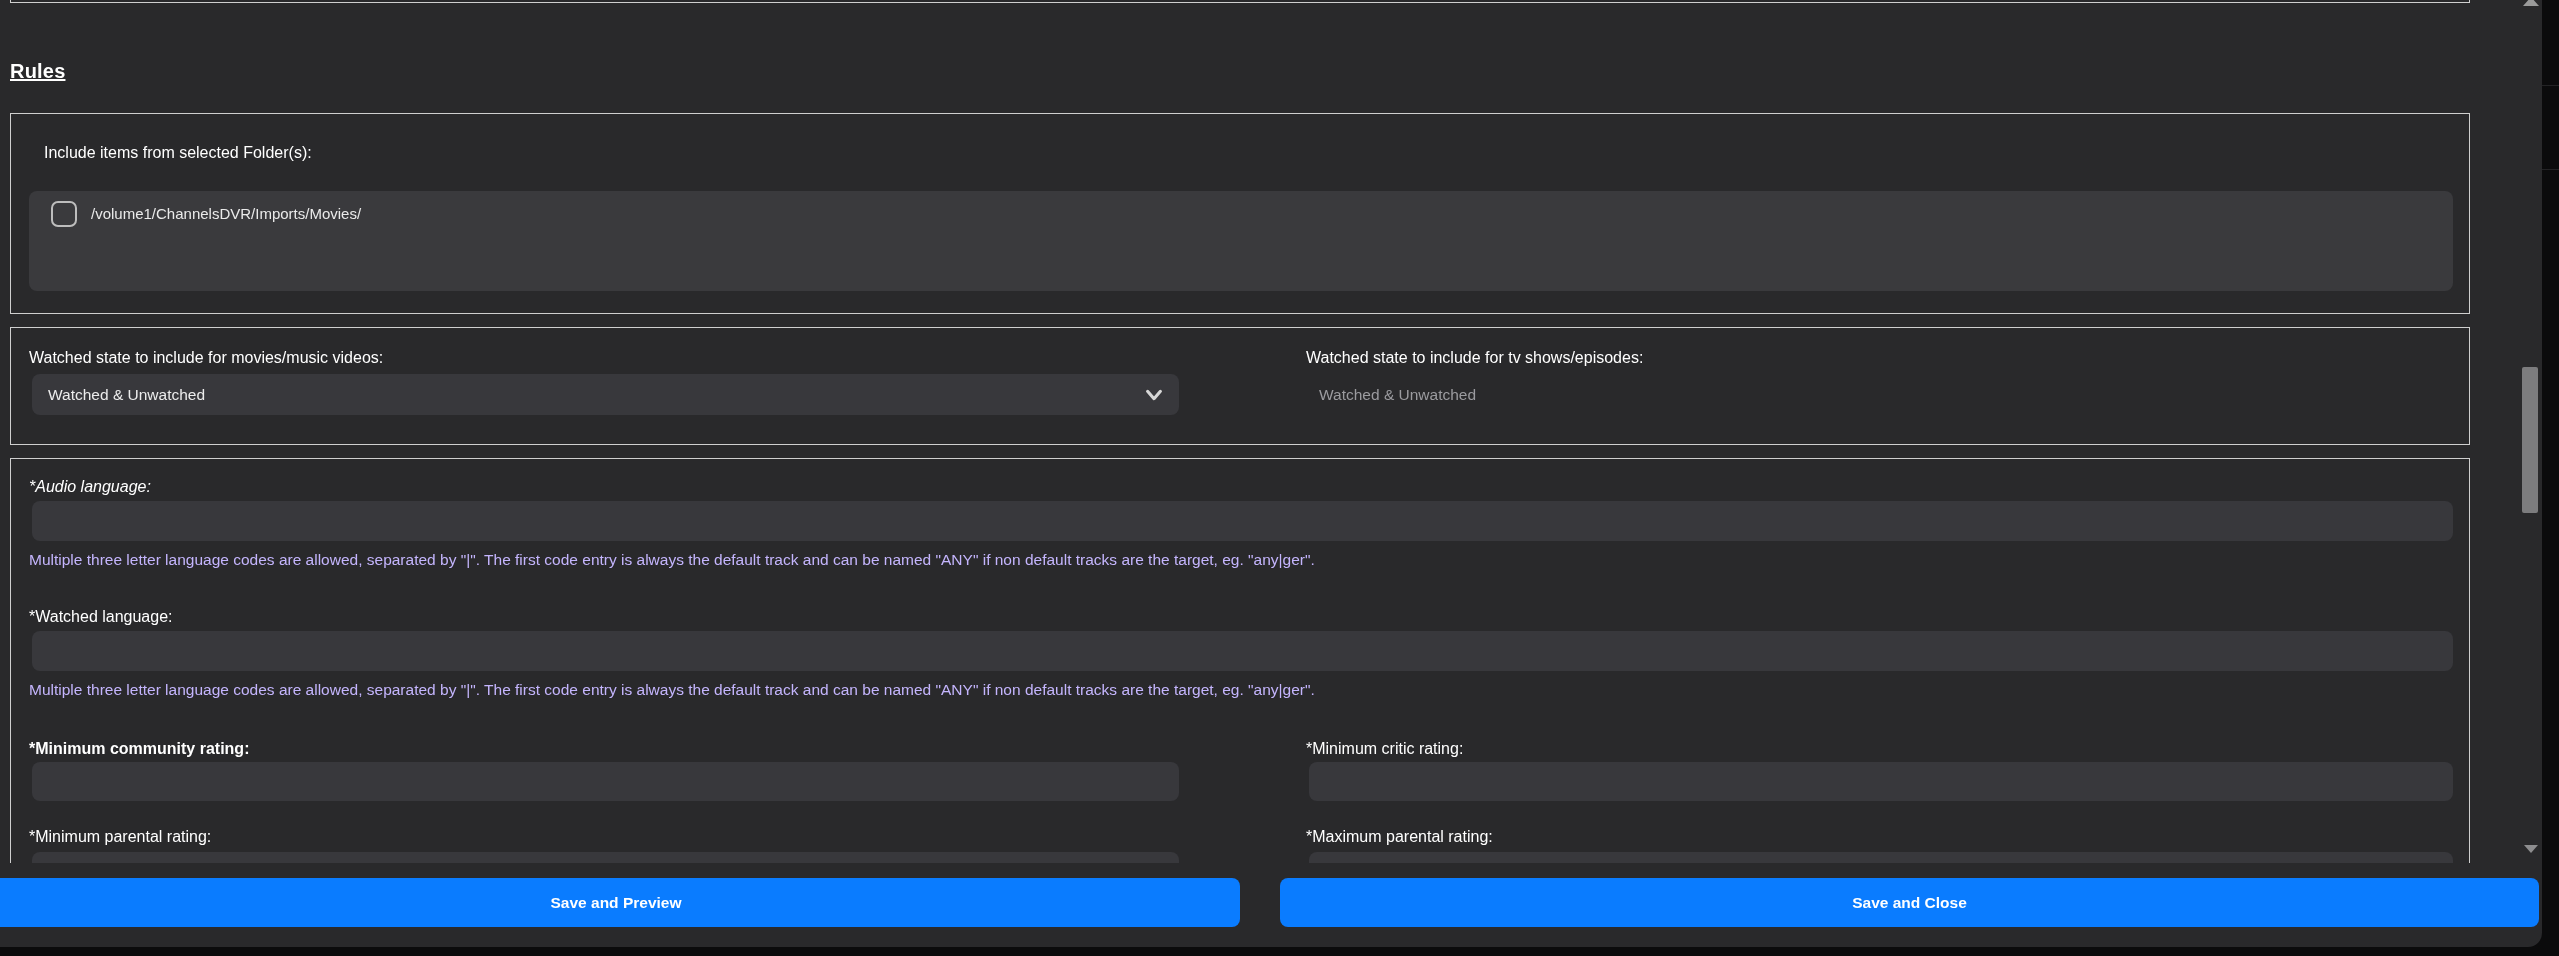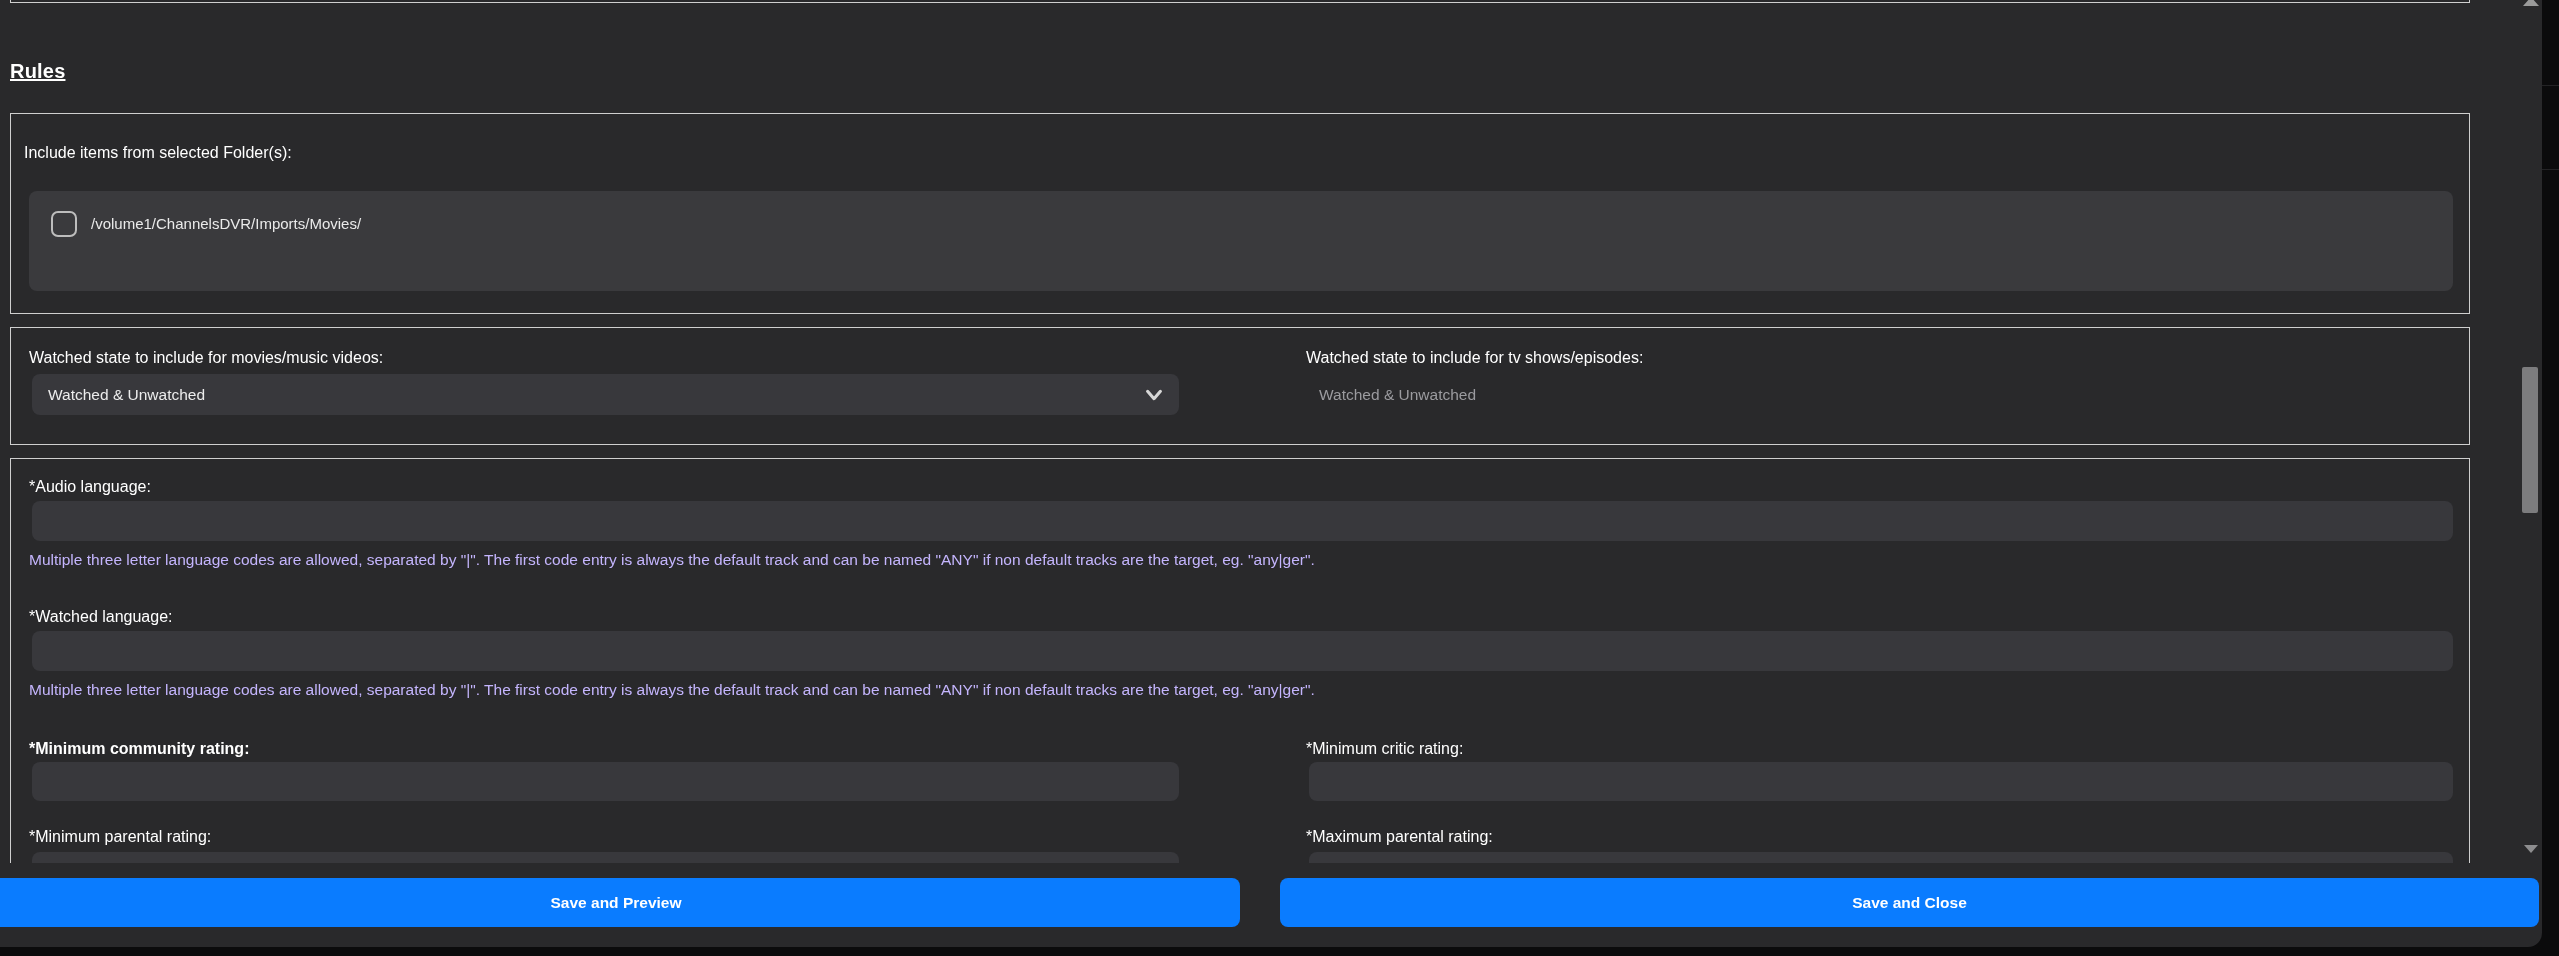--- a/index.html
+++ b/index.html
@@ -22,21 +22,21 @@
              color:#ffffff; text-decoration:underline; letter-spacing:.2px; }
 
   .fieldset { position:absolute; left:10px; width:2460px; border:1.5px solid #cfcfcf; background:transparent; }
   .fs-folders { top:113px; height:201px; }
   .fs-watched { top:327px; height:118px; }
   .fs-filters { top:458px; height:432px; }
 
   .lbl { position:absolute; color:#ffffff; font-size:16px; white-space:nowrap; }
 
   .folder-panel { position:absolute; left:18px; top:77px; width:2424px; height:100px;
-                  background:#3a3a3d; border-radius:8px; padding-top:17px; }
+                  background:#3a3a3d; border-radius:8px; padding-top:7px; }
   .folder-row { position:relative; height:31px; display:flex; align-items:center; }
   .cb { position:absolute; left:22px; width:26px; height:26px; border:2.5px solid #bdbdbd;
         border-radius:7px; background:transparent; }
   .cb svg { display:none; position:absolute; left:1px; top:1px; }
   .cb.checked { background:#0a7cff; border-color:#2f8dfb; }
   .cb.checked svg { display:block; }
   .folder-path { position:absolute; left:62px; color:#eaeaea; font-size:15px; white-space:nowrap; }
 
   .select { position:absolute; left:21px; top:46px; width:1147px; height:41px; background:#38383c;
             border-radius:8px; display:flex; align-items:center; padding:0 16px; cursor:pointer; }
@@ -74,21 +74,21 @@
 
 <div id="stage">
   <div class="dialog">
     <div class="content">
 
       <div class="cut-fieldset"></div>
 
       <div class="rules-h">Rules</div>
 
       <div class="fieldset fs-folders">
-        <div class="lbl" style="left:13px; top:30px;">Include items from selected Folder(s):</div>
+        <div class="lbl" style="left:33px; top:30px;">Include items from selected Folder(s):</div>
         <div class="folder-panel">
 
           <div class="folder-row">
             <span class="cb">
               
             </span>
             <span class="folder-path">/volume1/ChannelsDVR/Imports/Movies/</span>
           </div>
 
 
@@ -102,21 +102,21 @@
           <span class="sel-text">Watched &amp; Unwatched</span>
           <svg class="chev" width="22" height="22" viewBox="0 0 24 24">
             <polyline points="5,8 12,16 19,8" stroke="#d6d6d6" stroke-width="3.4" fill="none" stroke-linecap="round" stroke-linejoin="round"></polyline>
             </svg>
         </div>
         <div class="lbl" style="left:1295px; top:21px;">Watched state to include for tv shows/episodes:</div>
         <div class="ghost-value">Watched &amp; Unwatched</div>
       </div>
 
       <div class="fieldset fs-filters">
-        <div class="lbl" style="left:18px; top:19px;">*Audio language:</div>
+        <div class="lbl" style="left:18px; top:19px;font-style:italic;">*Audio language:</div>
         <input class="tinput" style="left: 21px; top: 42px; width: 2421px;" type="text" value="">
         <div class="hint" style="top:92px;">Multiple three letter language codes are allowed, separated by "|". The first code entry is always the default track and can be named "ANY" if non default tracks are the target, eg. "any|ger".</div>
 
         <div class="lbl" style="left:18px; top:149px;">*Watched language:</div>
         <input class="tinput" style="left: 21px; top: 172px; width: 2421px;" type="text" value="">
         <div class="hint" style="top:222px;">Multiple three letter language codes are allowed, separated by "|". The first code entry is always the default track and can be named "ANY" if non default tracks are the target, eg. "any|ger".</div>
 
         <div class="lbl" style="left:18px; top:281px;font-weight:bold;">*Minimum community rating:</div>
         <input class="tinput" style="left: 21px; top: 303px; width: 1147px; height: 39px;" type="text" value="">
 

